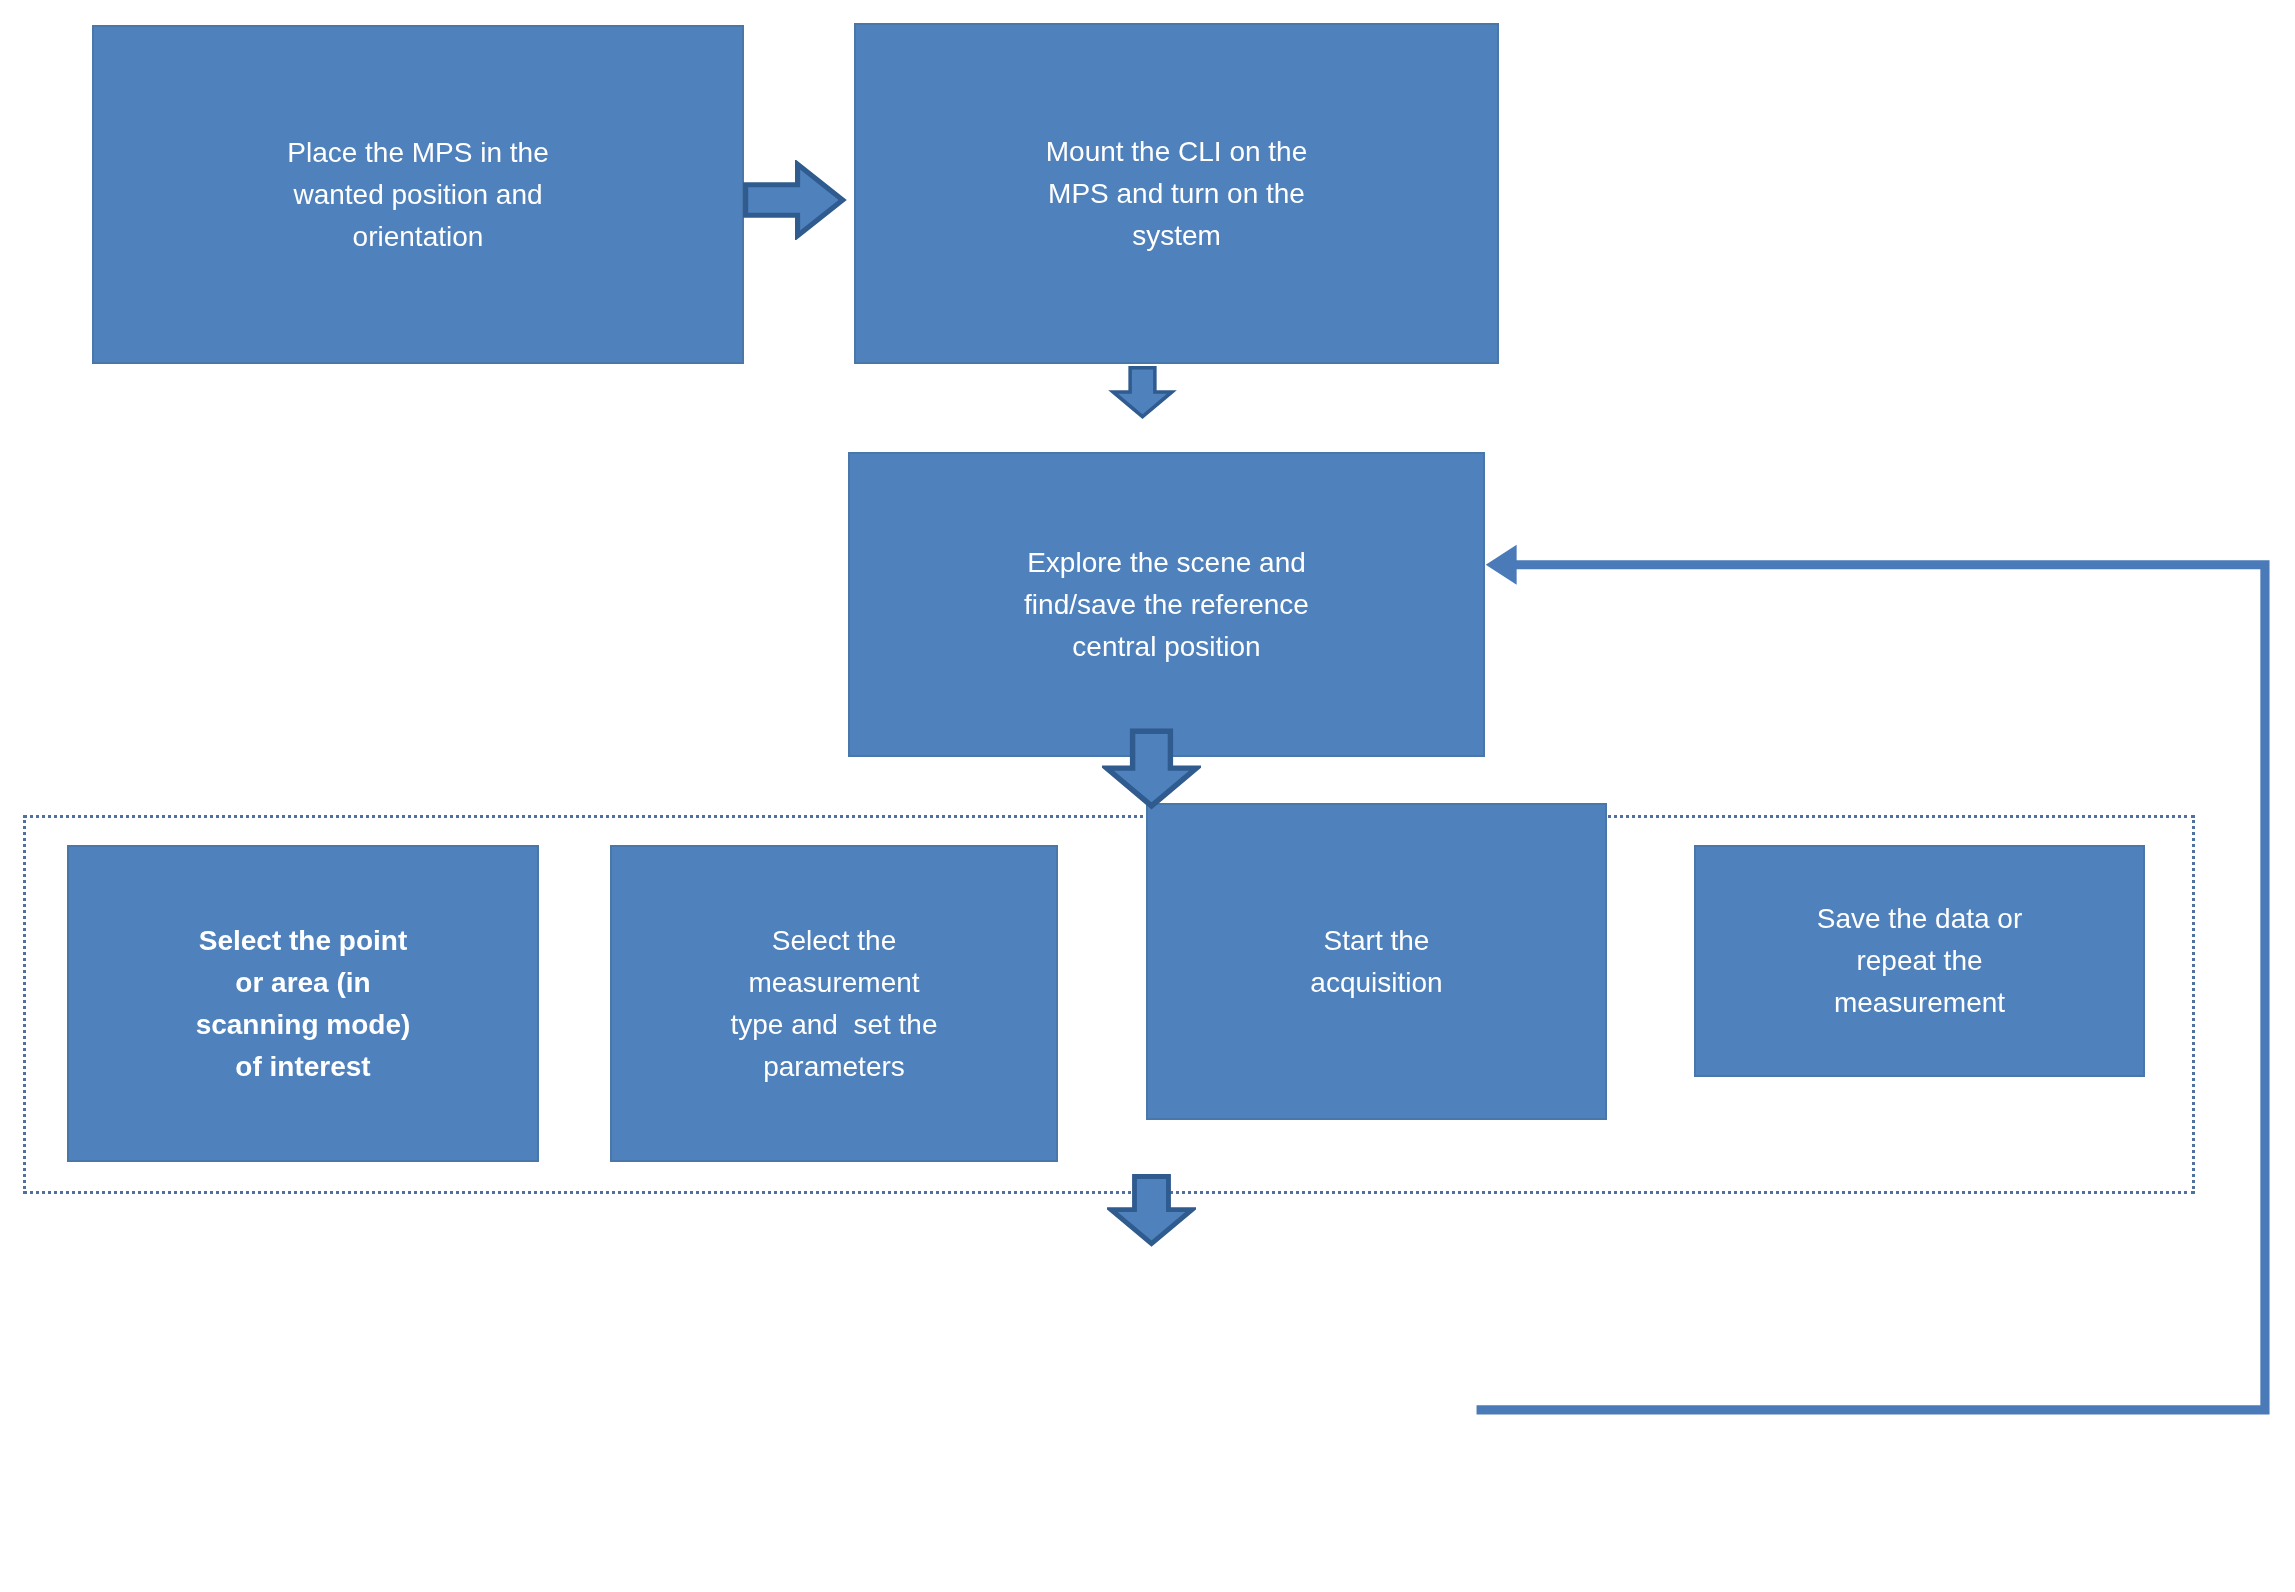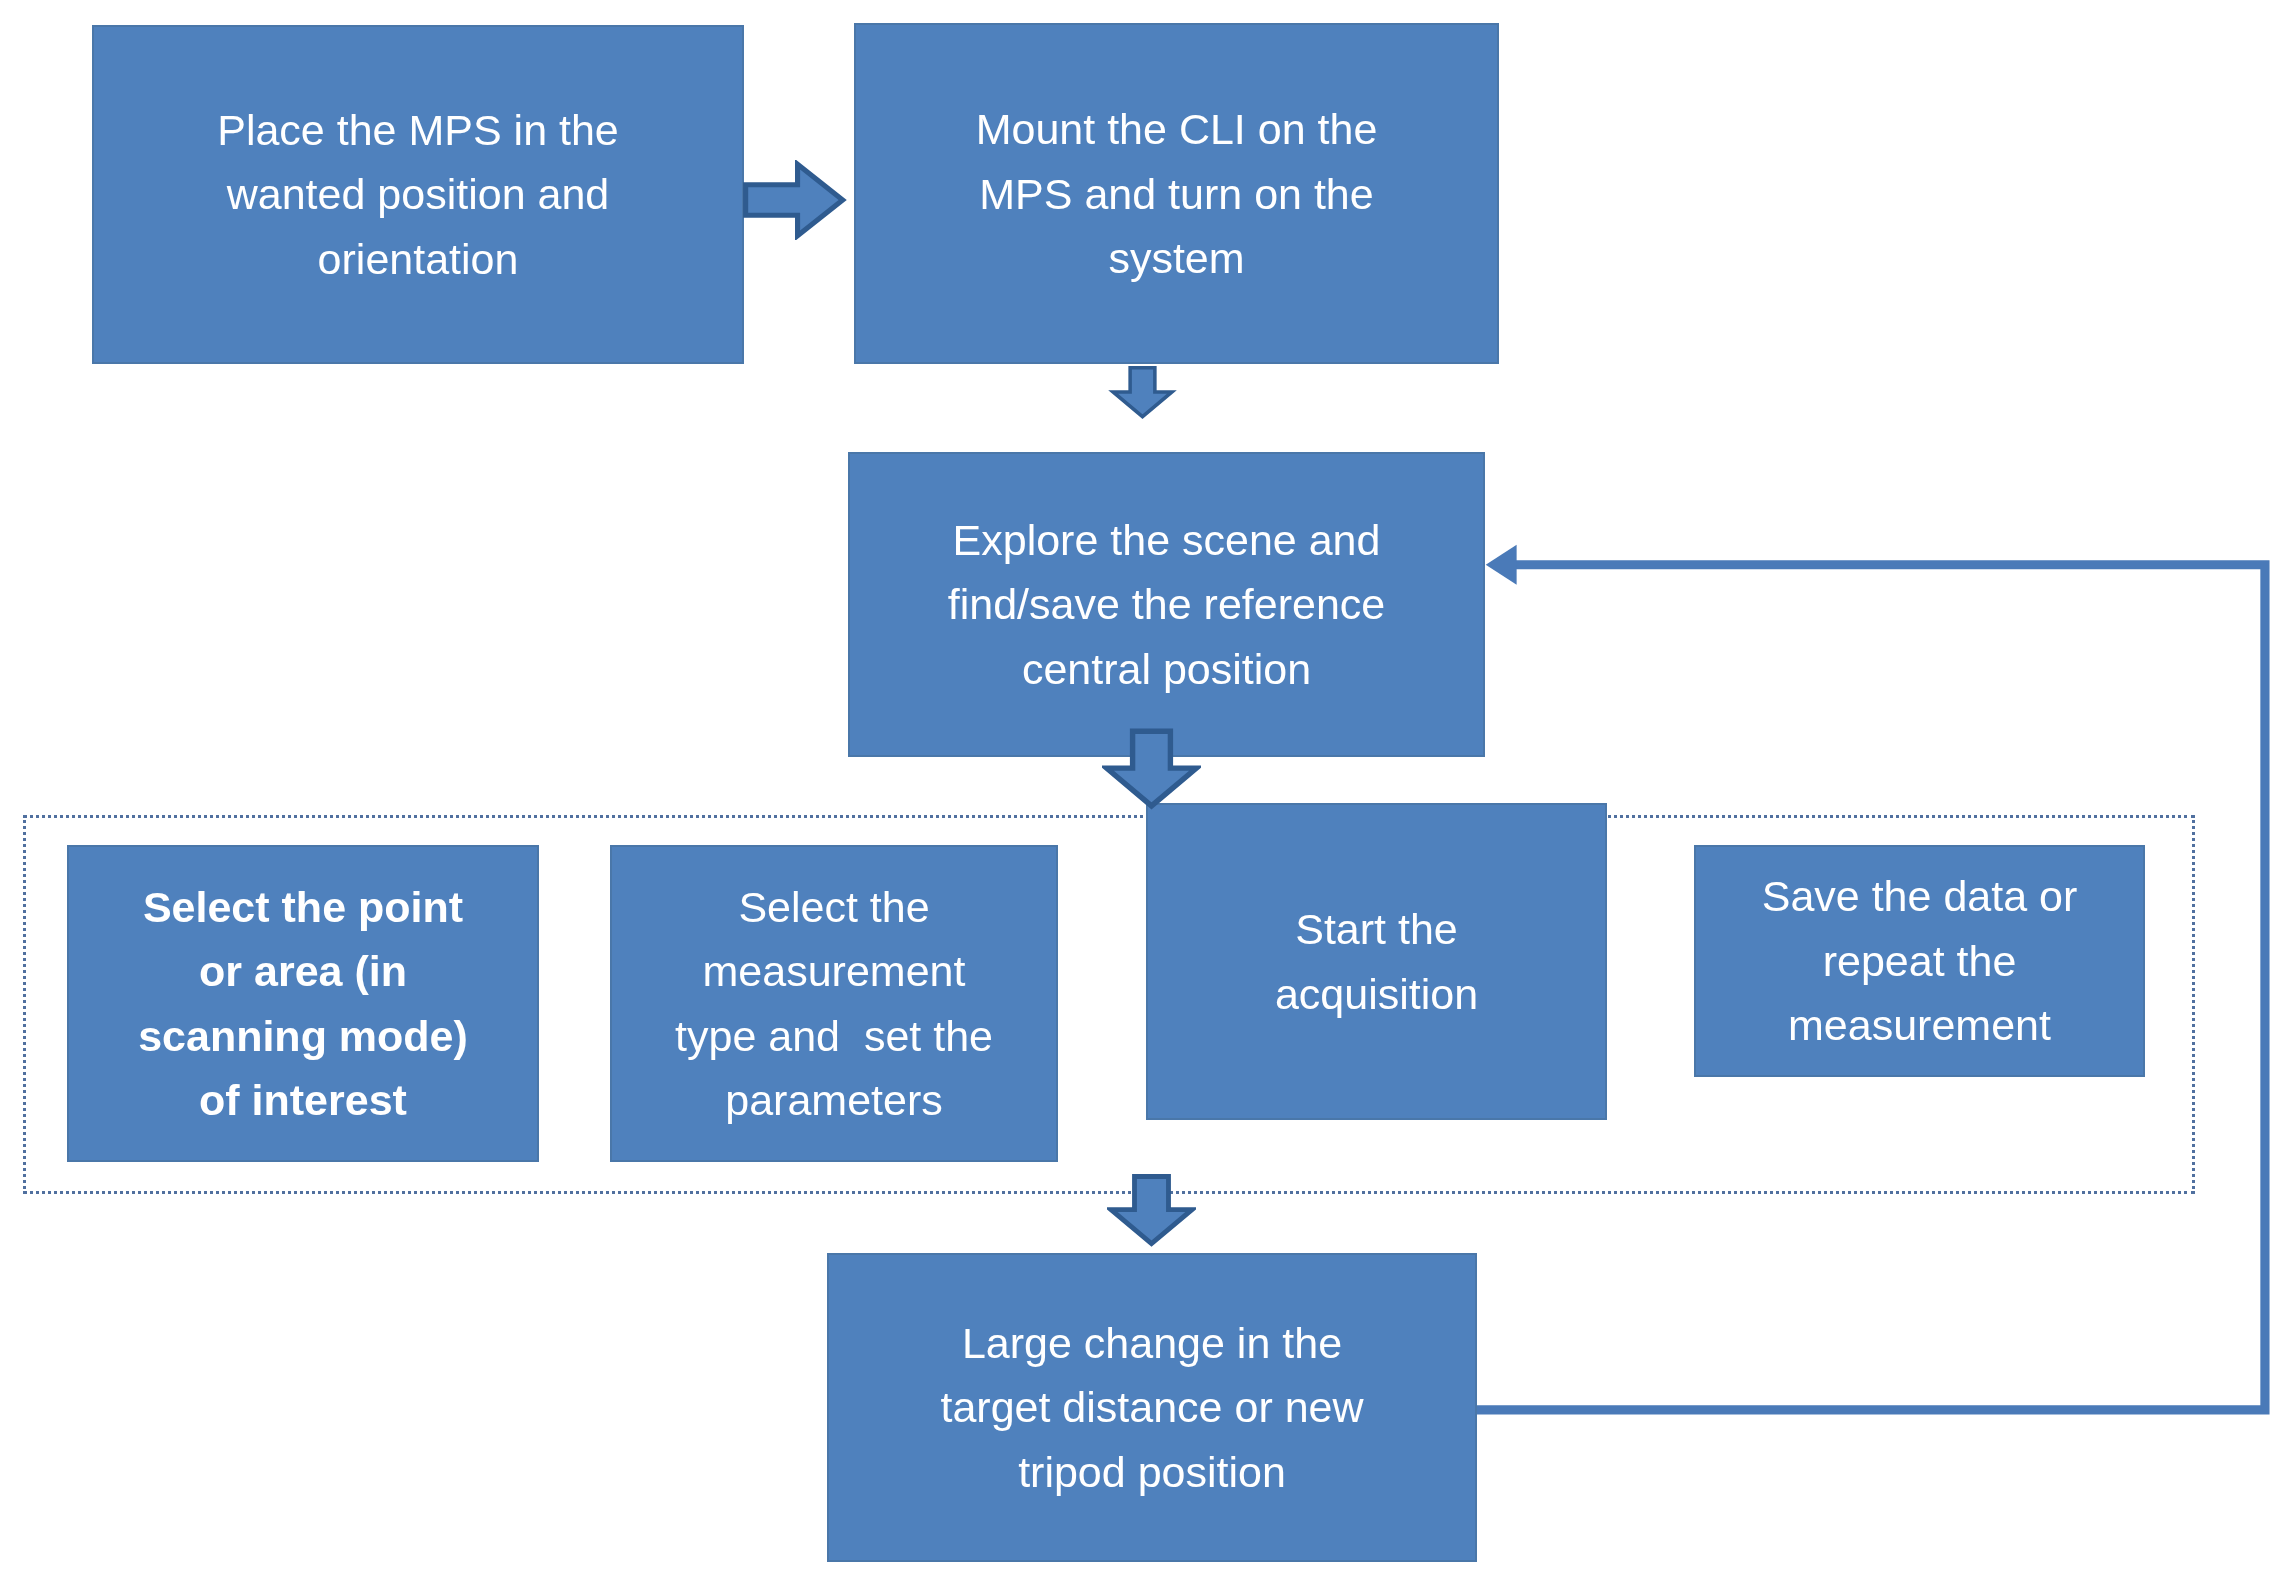--- a/index.html
+++ b/index.html
@@ -20,21 +20,21 @@
     background: #4f81bd;
     border: 2.5px solid #4a77a9;
     box-sizing: border-box;
     display: flex;
     align-items: center;
     justify-content: center;
     z-index: 2;
   }
   .node-text {
     color: #ffffff;
-    font-size: 43px;
+    font-size: 28px;
     line-height: 1.5;
     text-align: center;
     white-space: pre-wrap;
   }
   .group-border {
     position: absolute;
     left: 23.4px;
     top: 815px;
     width: 2172px;
     height: 379px;
@@ -133,20 +133,15 @@
   <div class="node" id="n-save-data">
     <div class="node-text">Save the data or
 repeat the
 measurement</div>
   </div>
 
   <svg class="arrow" id="a-down-3" viewBox="0 0 110 90">
     <polygon points="34,3 76,3 76,44 105,44 55,86 5,44 34,44" fill="#4f81bd" stroke="#2f5b8f" stroke-width="6" stroke-linejoin="miter"></polygon>
   </svg>
 
-  <div class="node" id="n-large-change">
-    <div class="node-text">Large change in the
-target distance or new
-tripod position</div>
-  </div>
 
 </div>
 
 
 </body></html>

